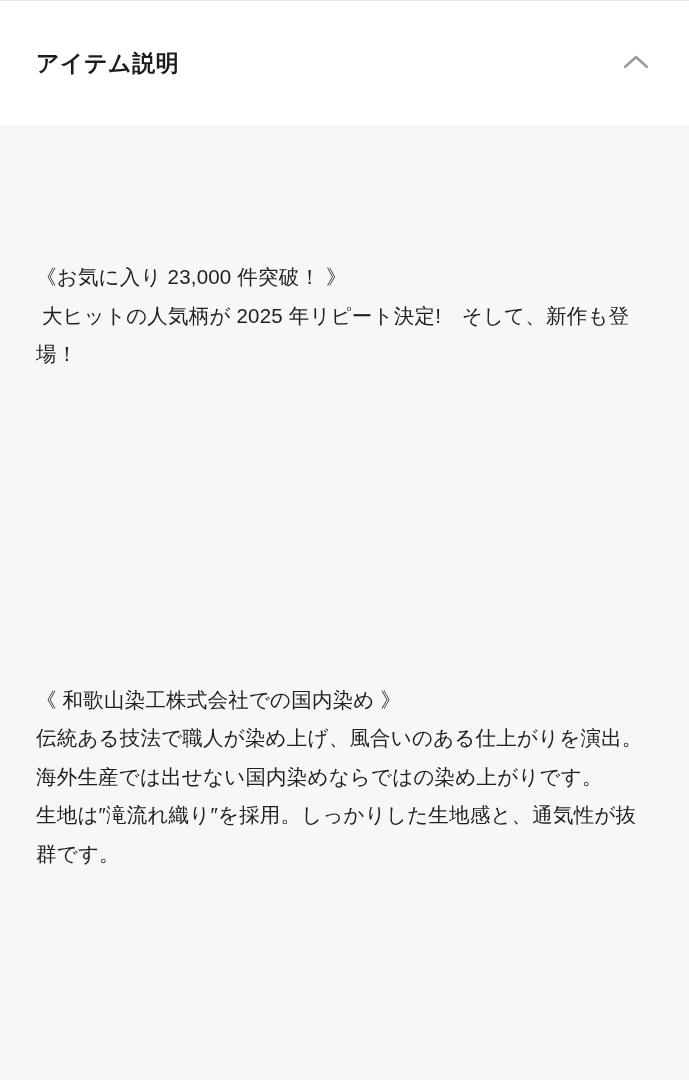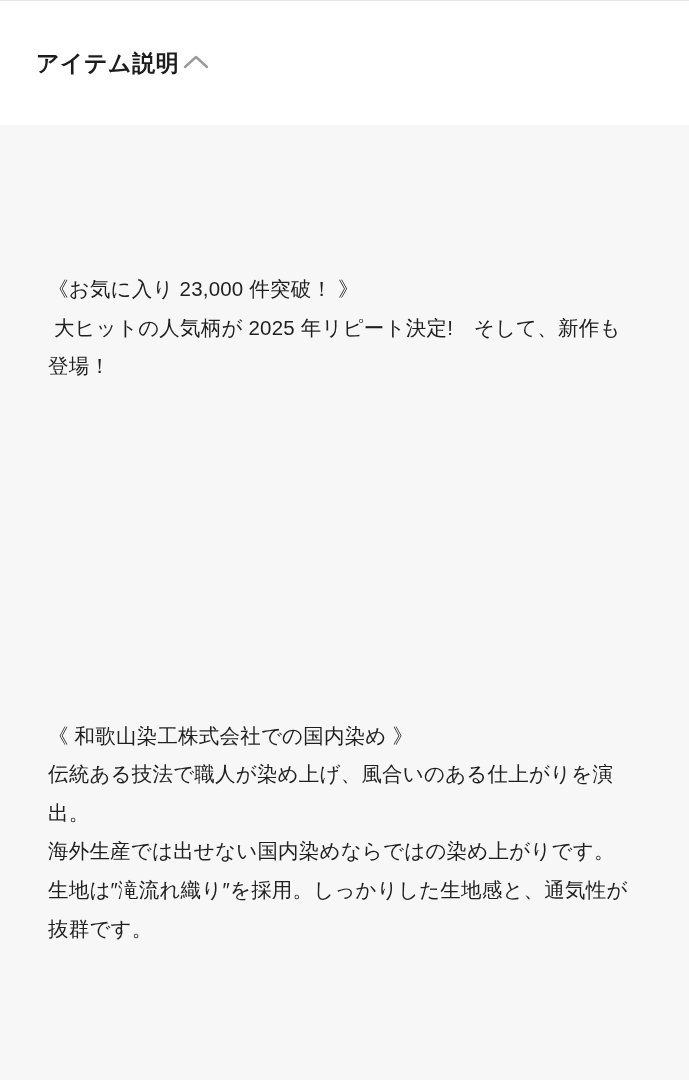--- a/index.html
+++ b/index.html
@@ -27,20 +27,21 @@
     height: 1px;
     background: #e6e6e6;
     width: 100%;
   }
 
   .section-header {
     height: 124px;
     background: #ffffff;
     display: flex;
     align-items: center;
+    justify-content: space-between;
     padding: 0 36px 0 36px;
     box-sizing: border-box;
   }
 
   .section-title {
     font-size: 23px;
     font-weight: bold;
     letter-spacing: 0.5px;
     color: #1c1c1c;
   }
@@ -66,21 +67,21 @@
   .desc {
     font-size: 20.5px;
     line-height: 1.88;
     color: #1f1f1f;
     letter-spacing: 0.2px;
     white-space: pre-wrap;
     word-break: break-word;
   }
 
   .para {
-    margin: 12px;
+    margin: 0;
     white-space: pre-wrap;
   }
   .blank-line {
     height: 38px;
   }
 </style>
 </head>
 <body>
 
 <div class="page">

